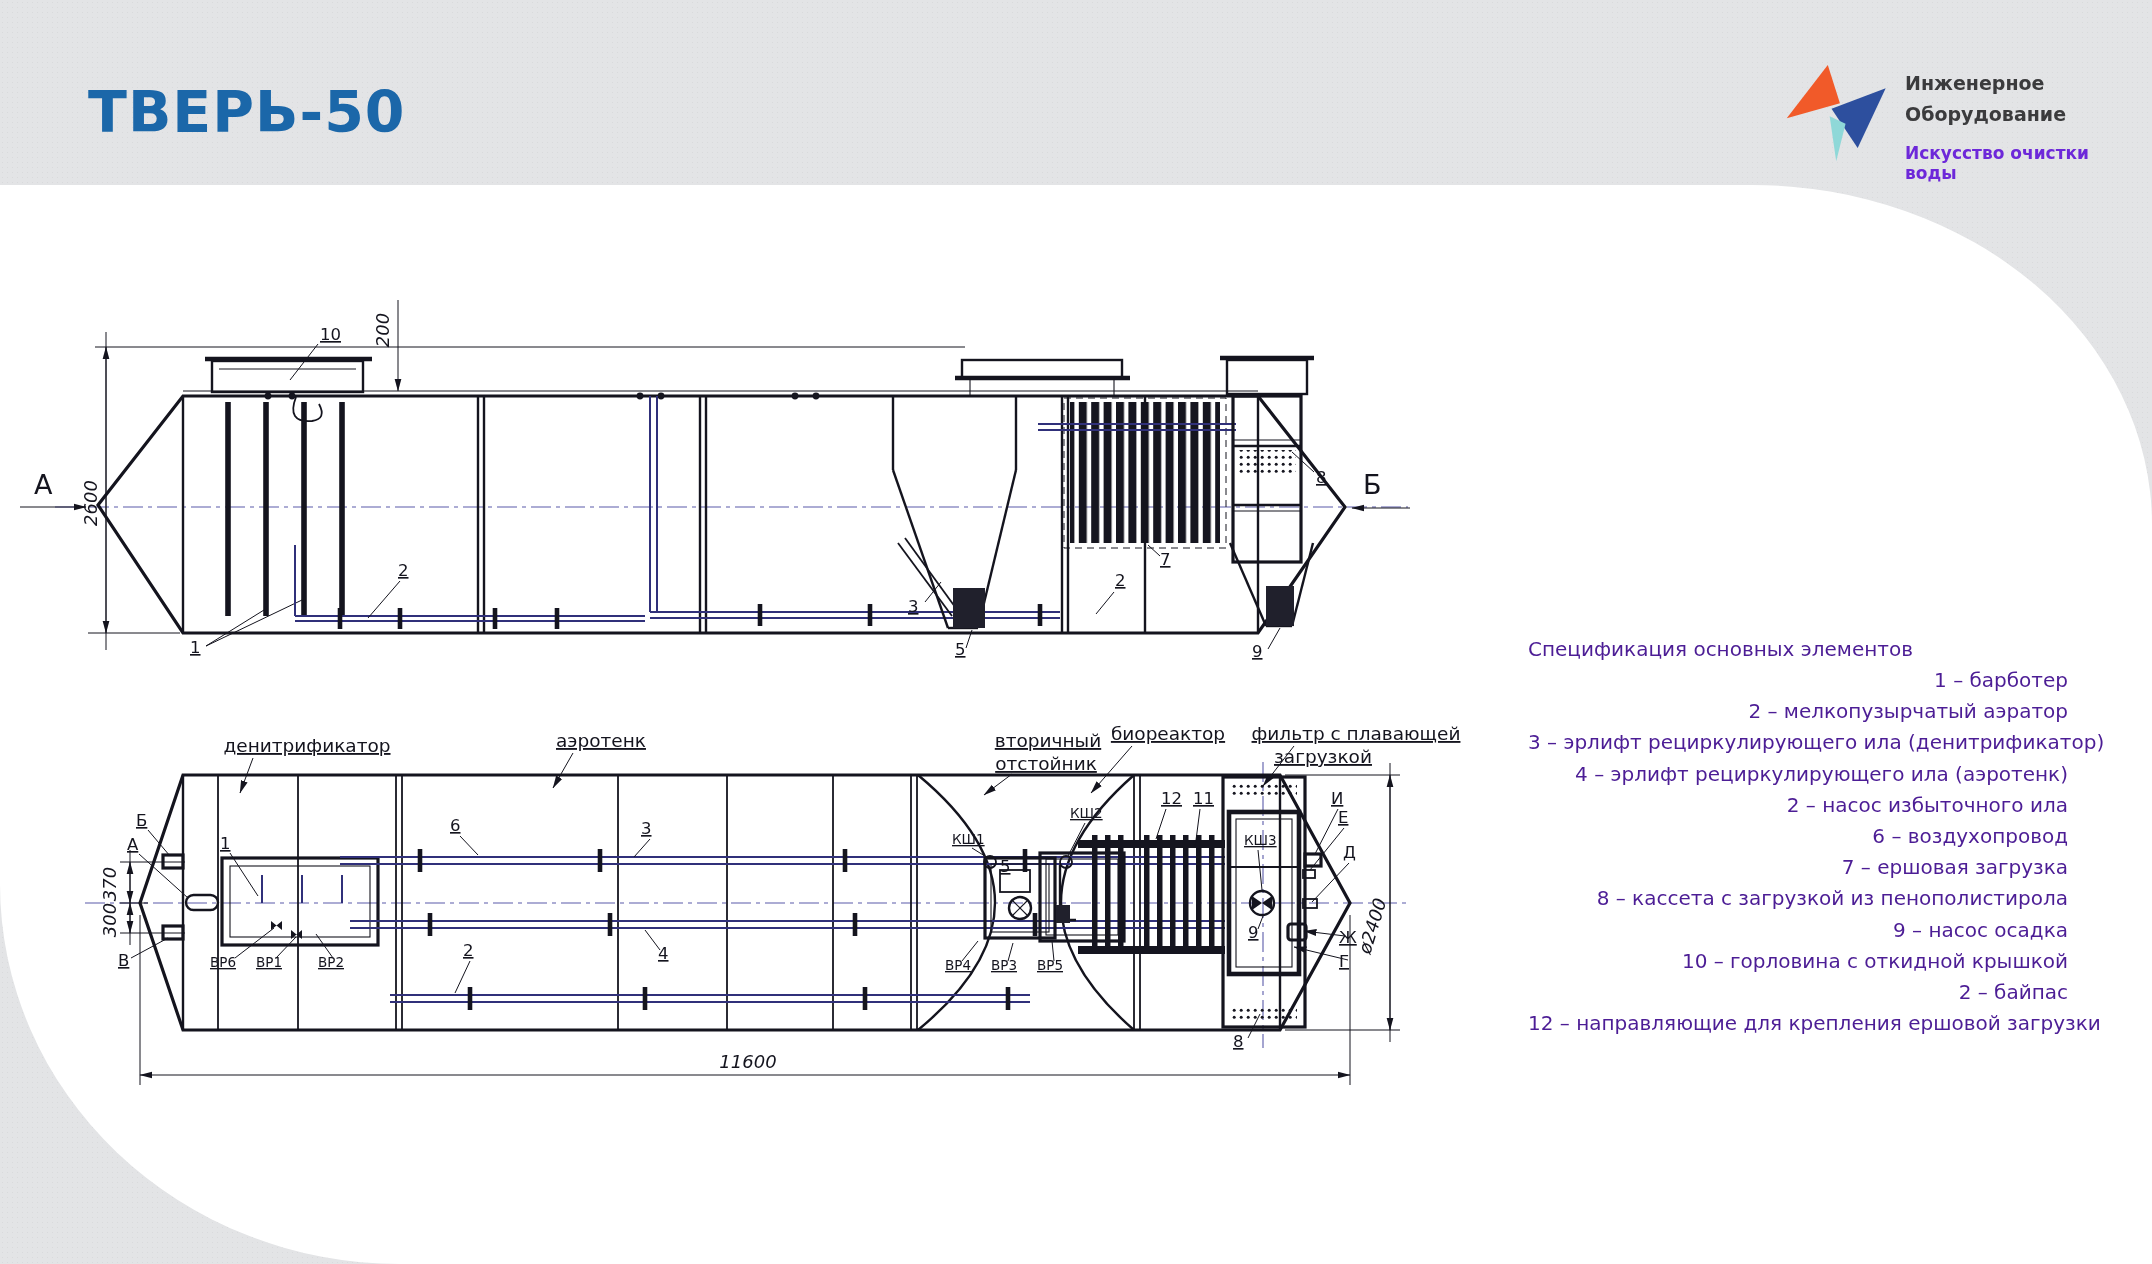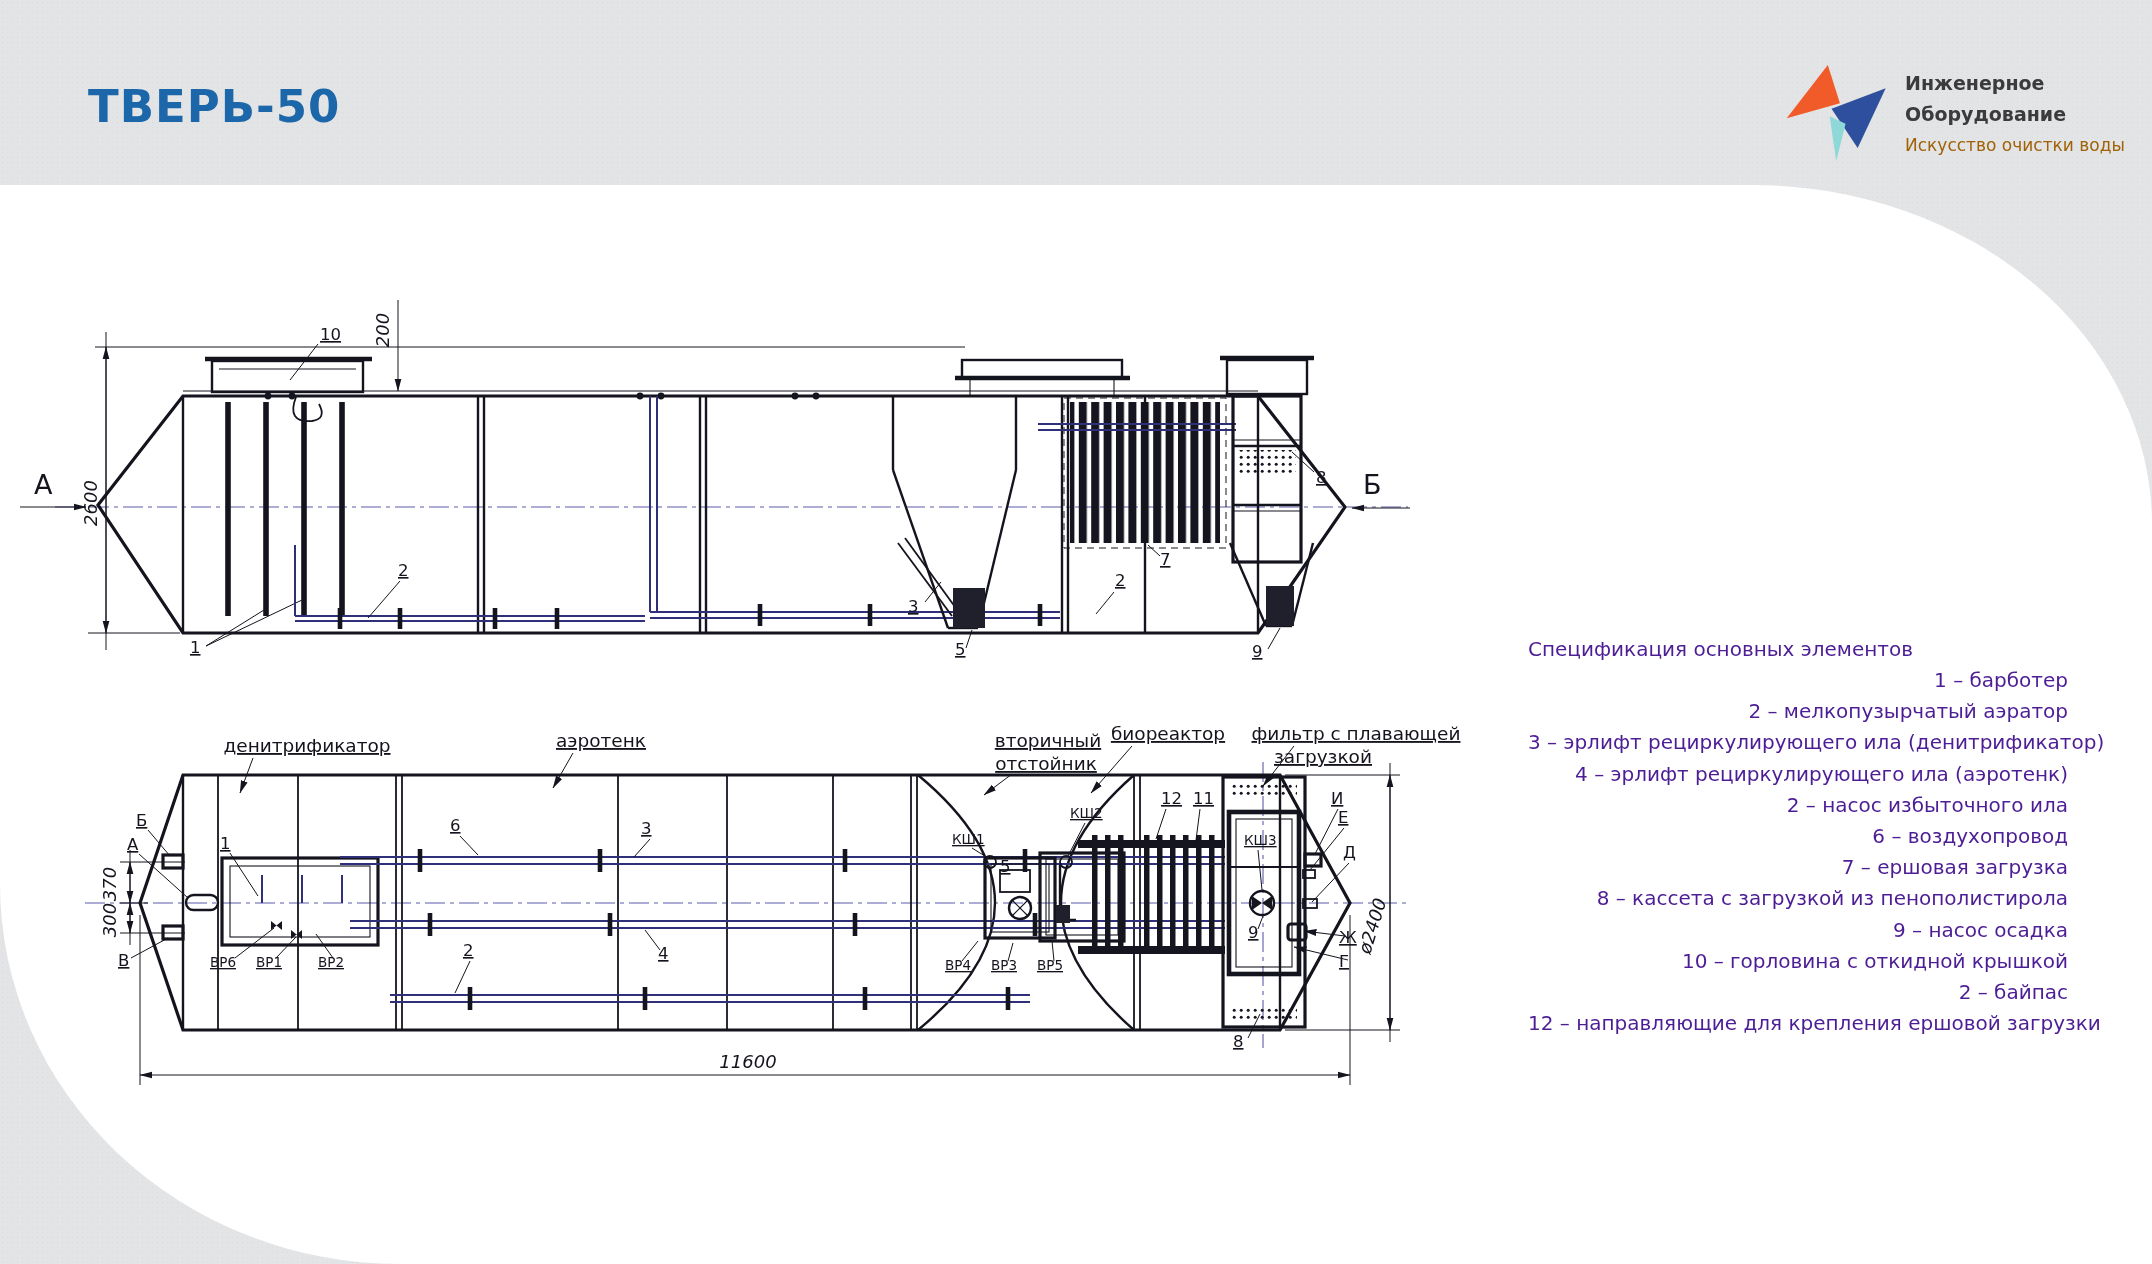--- a/index.html
+++ b/index.html
@@ -10,28 +10,28 @@
     background-size:5px 5px;
     font-family:"DejaVu Sans",sans-serif;
   }
   .panel{
     position:absolute;left:0;top:185px;right:0;bottom:0;
     background:#ffffff;
     border-radius:0 400px 0 400px / 0 340px 0 380px;
   }
   .page-title{
     position:absolute;left:88px;top:84px;
-    font-size:45px;font-weight:800;letter-spacing:1px;color:#1b67a9;
+    font-size:57px;font-weight:800;letter-spacing:1px;color:#1b67a9;
     line-height:1;
   }
   .logo{position:absolute;left:1783px;top:56px;width:360px;height:125px;}
   .logo-icon{position:absolute;left:0;top:2px;width:112px;height:112px;}
   .logo-text{position:absolute;left:122px;top:12px;color:#3b3b3d;}
   .logo-name{font-size:19px;font-weight:700;line-height:31px;color:#3b3b3d;}
-  .logo-tagline{font-size:17px;font-weight:400;color:#a16207;margin-top:5px;}
+  .logo-tagline{font-size:17px;font-weight:700;color:#6d28d9;margin-top:13px;}
   .spec{
     position:absolute;left:1528px;top:634px;width:540px;color:#4c1d95;
   }
   .spec-title{font-size:20px;line-height:31px;margin:0;font-weight:400;}
   .spec ul{list-style:none;margin:0;padding:0;}
   .spec li{font-size:20px;line-height:31.2px;white-space:nowrap;text-align:right;}
   .draw{position:absolute;left:0;top:0;width:2152px;height:1264px;}
 
   
   .k{stroke:#14141e;fill:none;stroke-width:2.4;stroke-linecap:butt;}

